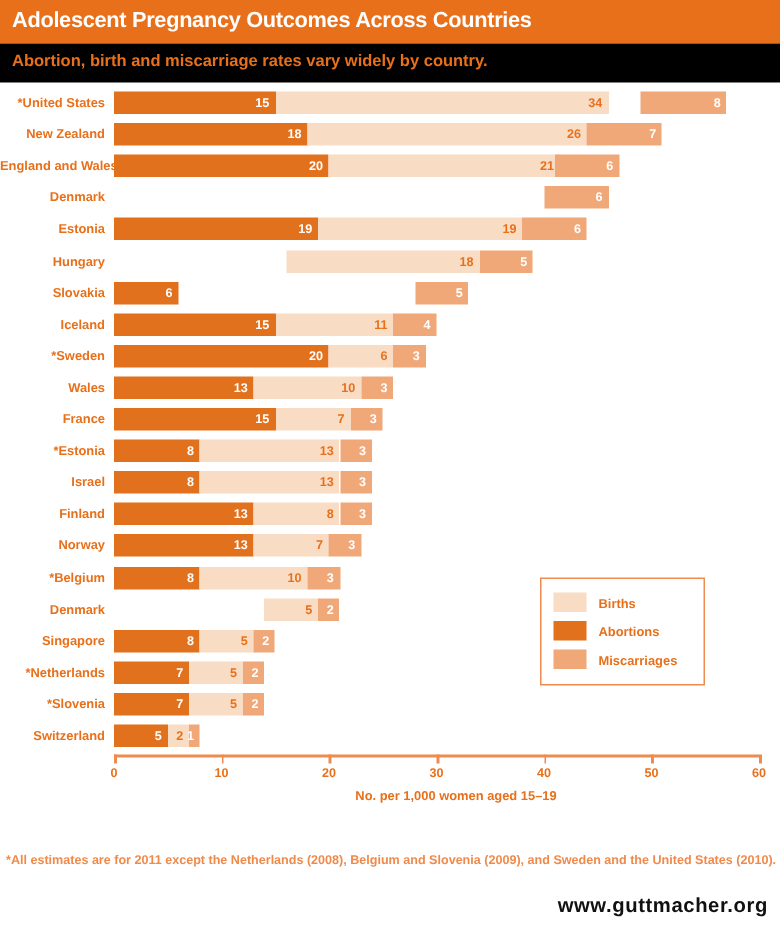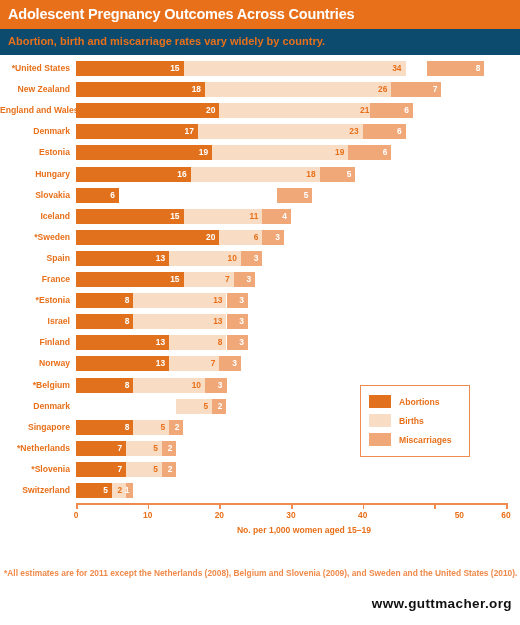--- a/index.html
+++ b/index.html
@@ -21,21 +21,21 @@
     color: #ffffff;
     font-size: 14.5px;
     font-weight: bold;
     letter-spacing: -0.2px;
     padding: 5px 0 6px 8px;
     height: 18px;
     line-height: 18px;
     box-sizing: content-box;
   }
   .subtitle-bar {
-    background: #0c4a6e;
+    background: #000000;
     color: #E8701A;
     font-size: 11px;
     font-weight: bold;
     padding: 5px 0 6px 8px;
     height: 15px;
     line-height: 15px;
   }
 
   
   .chart-wrap {
@@ -231,26 +231,20 @@
             <span>21</span>
           </div>
           <div class="seg seg-misc" style="left: 293.833px; width: 43px;">
             <span>6</span>
           </div>
         </div>
       </div>
       <div class="row" style="top: 68.3px;">
         <div class="row-label">Denmark</div>
         <div class="bar-track" style="width: 430px;">
-          <div class="seg seg-abortions" style="left: 0px; width: 121.833px;">
-            <span>17</span>
-          </div>
-          <div class="seg seg-births" style="left: 121.833px; width: 164.833px;">
-            <span>23</span>
-          </div>
           <div class="seg seg-misc" style="left: 286.667px; width: 43px;">
             <span>6</span>
           </div>
         </div>
       </div>
       <div class="row" style="top: 89.4px;">
         <div class="row-label">Estonia</div>
         <div class="bar-track" style="width: 430px;">
           <div class="seg seg-abortions" style="left: 0px; width: 136.167px;">
             <span>19</span>
@@ -259,23 +253,20 @@
             <span>19</span>
           </div>
           <div class="seg seg-misc" style="left: 272.333px; width: 43px;">
             <span>6</span>
           </div>
         </div>
       </div>
       <div class="row" style="top: 110.5px;">
         <div class="row-label">Hungary</div>
         <div class="bar-track" style="width: 430px;">
-          <div class="seg seg-abortions" style="left: 0px; width: 114.667px;">
-            <span>16</span>
-          </div>
           <div class="seg seg-births" style="left: 114.667px; width: 129px;">
             <span>18</span>
           </div>
           <div class="seg seg-misc" style="left: 243.667px; width: 35.8333px;">
             <span>5</span>
           </div>
         </div>
       </div>
       <div class="row" style="top: 131.6px;">
         <div class="row-label">Slovakia</div>
@@ -310,21 +301,21 @@
           </div>
           <div class="seg seg-births" style="left: 143.333px; width: 43px;">
             <span>6</span>
           </div>
           <div class="seg seg-misc" style="left: 186.333px; width: 21.5px;">
             <span>3</span>
           </div>
         </div>
       </div>
       <div class="row" style="top: 194.9px;">
-        <div class="row-label">Spain</div>
+        <div class="row-label">Wales</div>
         <div class="bar-track" style="width: 430px;">
           <div class="seg seg-abortions" style="left: 0px; width: 93.1667px;">
             <span>13</span>
           </div>
           <div class="seg seg-births" style="left: 93.1667px; width: 71.6667px;">
             <span>10</span>
           </div>
           <div class="seg seg-misc" style="left: 164.833px; width: 21.5px;">
             <span>3</span>
           </div>
@@ -489,34 +480,34 @@
       <div class="tick-label" style="left: 76px;">0</div>
       <div class="tick" style="left: 147.667px;"></div>
       <div class="tick-label" style="left: 147.667px;">10</div>
       <div class="tick" style="left: 219.333px;"></div>
       <div class="tick-label" style="left: 219.333px;">20</div>
       <div class="tick" style="left: 291px;"></div>
       <div class="tick-label" style="left: 291px;">30</div>
       <div class="tick" style="left: 362.667px;"></div>
       <div class="tick-label" style="left: 362.667px;">40</div>
       <div class="tick" style="left: 434.333px;"></div>
-      <div class="tick-label" style="left: 434.333px; margin-left: 25px;">50</div>
+      <div class="tick-label" style="left: 434.333px;">50</div>
       <div class="tick" style="left: 506px;"></div>
       <div class="tick-label" style="left: 506px;">60</div>
     </div>
   <div class="axis-title">No. per 1,000 women aged 15–19</div>
 
   <div class="legend">
     <div class="legend-item">
+      <span class="legend-swatch" id="sw1" style="background: rgb(249, 220, 196);"></span>
+      <span class="legend-label">Births</span>
+    </div>
+    <div class="legend-item">
       <span class="legend-swatch" id="sw0" style="background: rgb(226, 113, 29);"></span>
       <span class="legend-label">Abortions</span>
-    </div>
-    <div class="legend-item">
-      <span class="legend-swatch" id="sw1" style="background: rgb(249, 220, 196);"></span>
-      <span class="legend-label">Births</span>
     </div>
     <div class="legend-item">
       <span class="legend-swatch" id="sw2" style="background: rgb(240, 168, 120);"></span>
       <span class="legend-label">Miscarriages</span>
     </div>
   </div>
 </div>
 
 <div class="footnote">*All estimates are for 2011 except the Netherlands (2008), Belgium and Slovenia (2009), and Sweden and the United States (2010).</div>
 <div class="brand">www.guttmacher.org</div>

